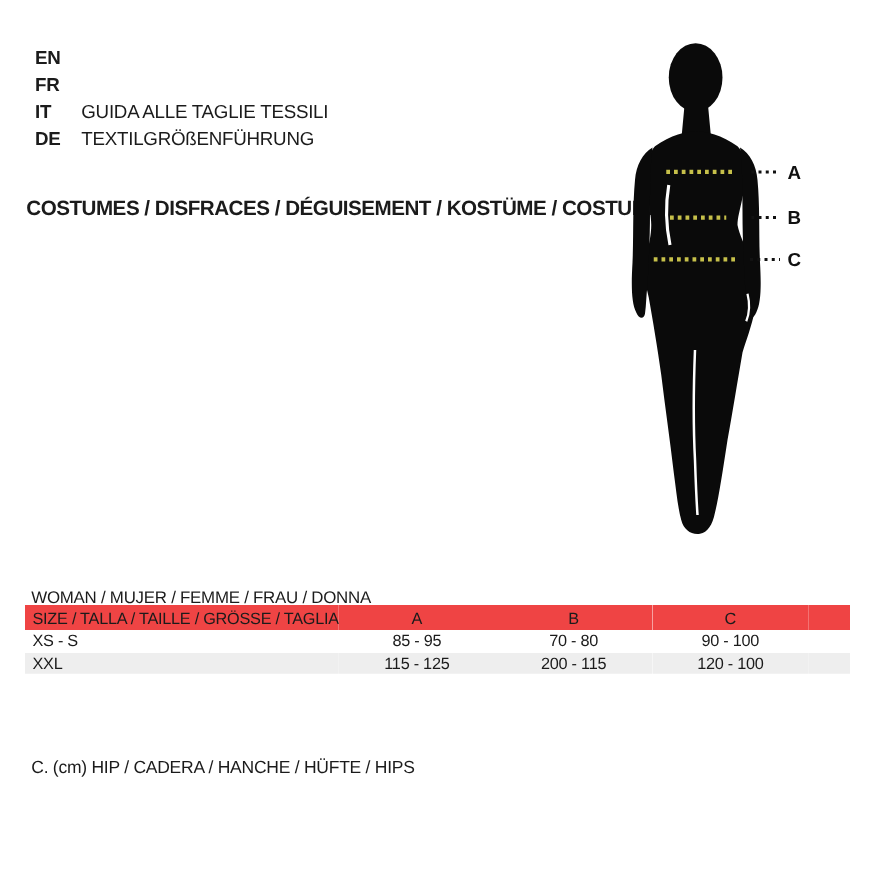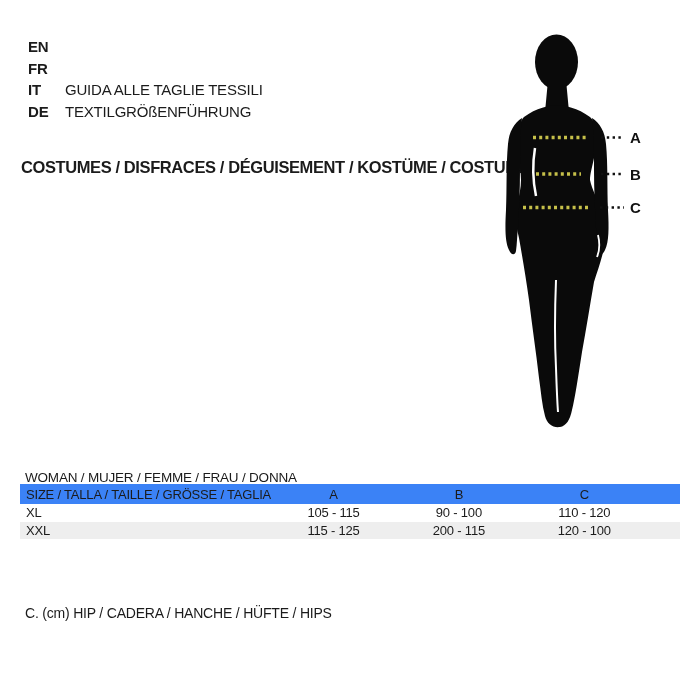--- a/index.html
+++ b/index.html
@@ -21,21 +21,21 @@
   .figure-wrap svg { display:block; }
   .measure-label { font-family:"Liberation Sans", sans-serif; font-size:15px; font-weight:700; fill:#111111; }
 
   
   .section-label { position:absolute; left:25px; top:458px; font-size:13.5px; letter-spacing:-0.2px;margin-top:12px; }
 
   
   .table-wrap { position:absolute; left:20px; top:484px; width:660px; }
   table { width:100%; border-collapse:collapse; table-layout:fixed; }
   th, td { font-size:13px; font-weight:400; letter-spacing:-0.2px; white-space:nowrap; overflow:hidden; }
-  thead th { background:#3b82f6; height:20px; }
+  thead th { background:#ef4444; height:20px; }
   tbody td { height:17.5px; }
   .col-size { text-align:left; padding-left:6px; }
   .col-val  { text-align:center; }
   tbody tr:nth-child(even) td { background:#eeeeee; }
 
   
   .legend { position:absolute; left:25px; top:602px; }
   .legend-row { height:21.7px; display:flex; align-items:center; font-size:14px; letter-spacing:-0.2px; white-space:nowrap; }
 </style>
 </head>
@@ -150,24 +150,24 @@
         <tr>
           <th class="col-size">SIZE / TALLA / TAILLE / GRÖSSE / TAGLIA</th>
           <th class="col-val">A</th>
           <th class="col-val">B</th>
           <th class="col-val">C</th>
           <th></th>
         </tr>
       </thead>
       <tbody>
         <tr>
-          <td class="col-size">XL</td>
-          <td class="col-val">105 - 115</td>
+          <td class="col-size">XS - S</td>
+          <td class="col-val">85 - 95</td>
+          <td class="col-val">70 - 80</td>
           <td class="col-val">90 - 100</td>
-          <td class="col-val">110 - 120</td>
           <td></td>
         </tr>
         <tr>
           <td class="col-size">XXL</td>
           <td class="col-val">115 - 125</td>
           <td class="col-val">200 - 115</td>
           <td class="col-val">120 - 100</td>
           <td></td>
         </tr>
       </tbody>

